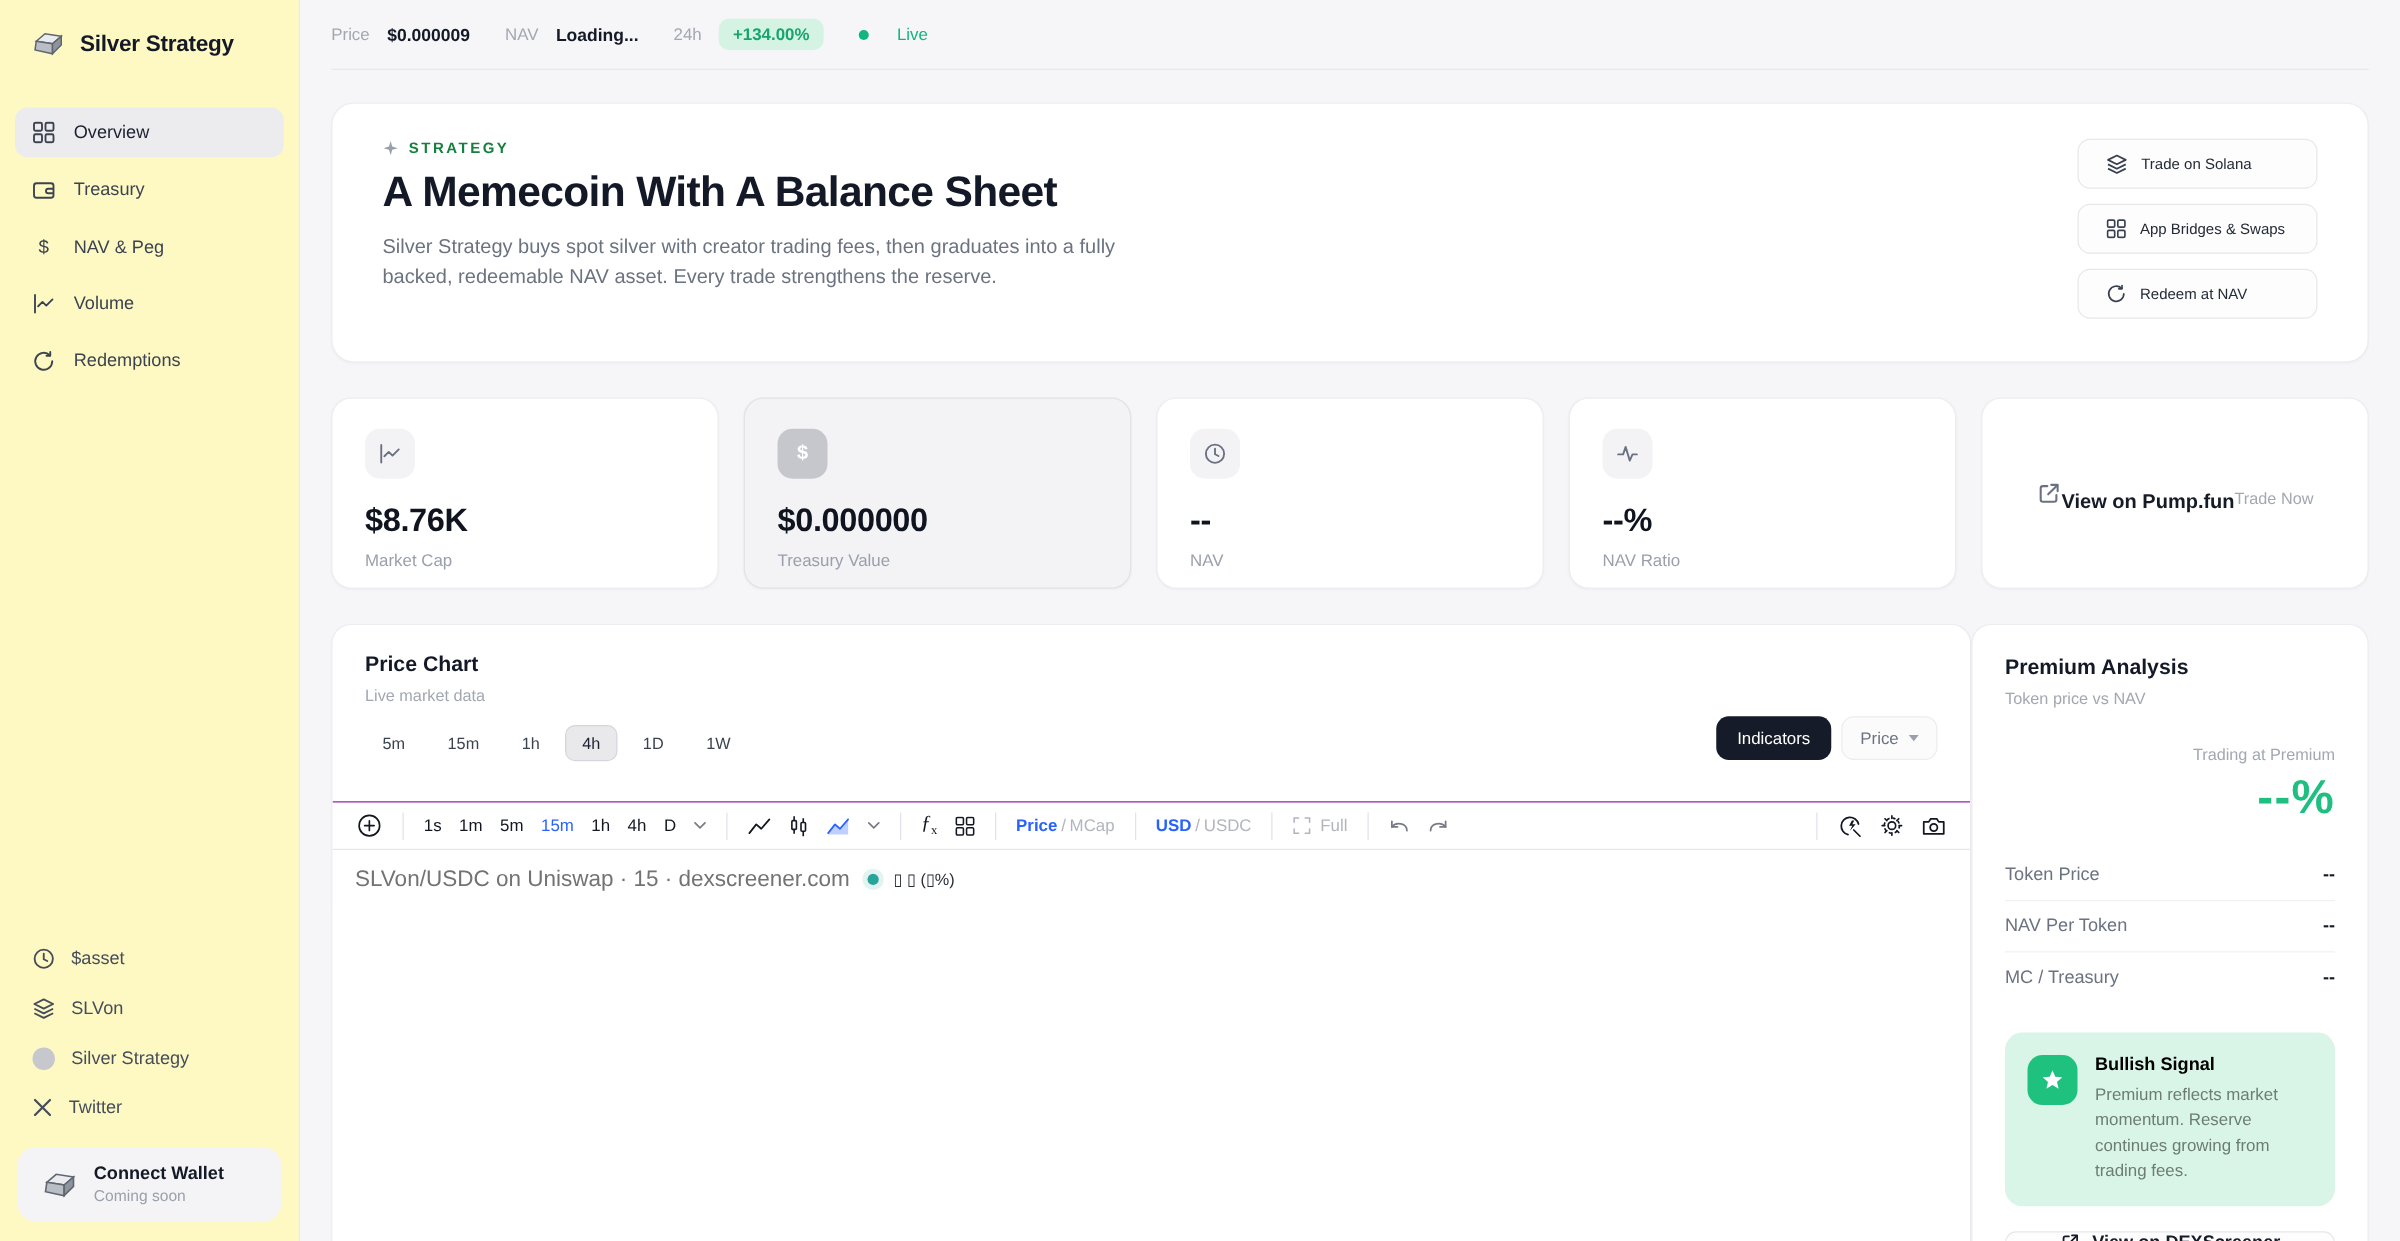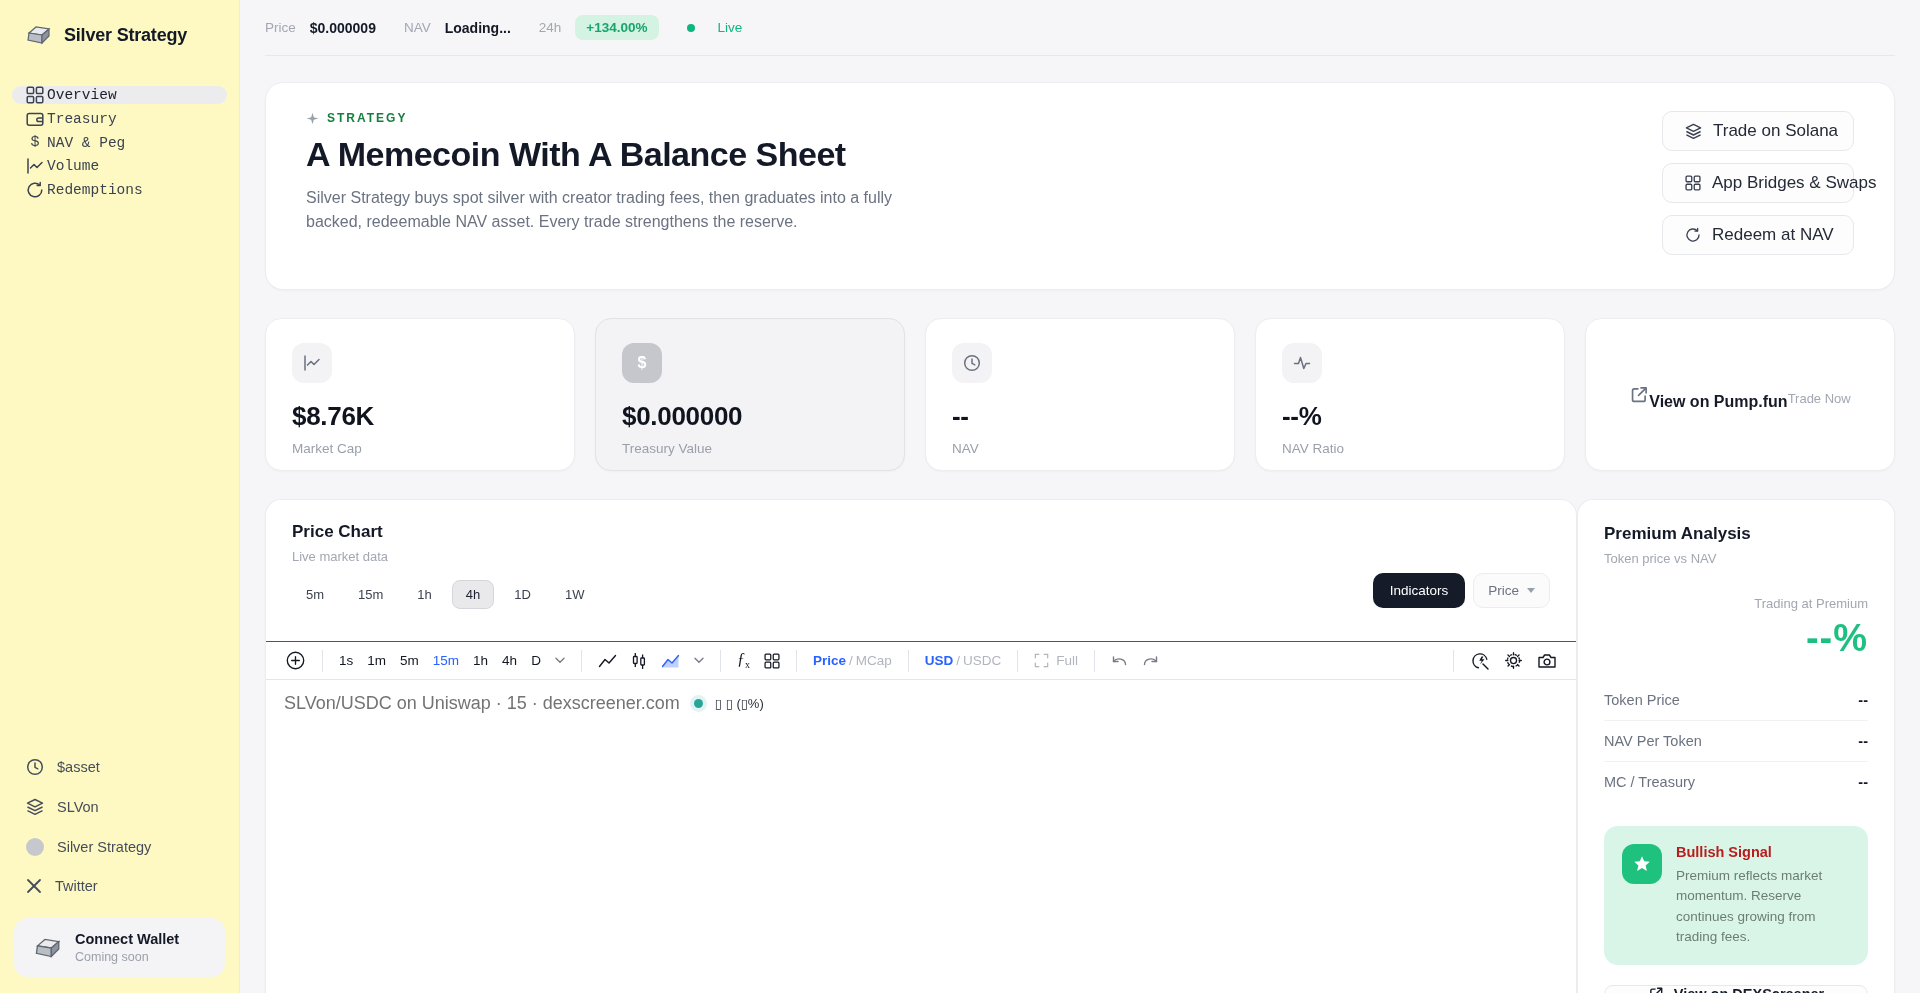--- a/index.html
+++ b/index.html
@@ -12,22 +12,22 @@
 
   
   .sidebar {
     width:240px; min-width:240px; background:#fef9c3; border-right:1px solid #e9e9ee;
     display:flex; flex-direction:column; height:100%;
   }
   .brand { display:flex; align-items:center; gap:12px; padding:24px 22px 10px; }
   .brand-name { font-size:18px; font-weight:bold; color:#141927; letter-spacing:-.2px; }
   .nav { margin-top:30px; padding:0 12px; display:flex; flex-direction:column; gap:6px; }
   .nav-item {
-    display:flex; align-items:center; gap:3px; padding:0 14px; border-radius:10px;
-    font-size:14.5px; color:#3c4350; font-weight:500; cursor:pointer;font-family:Liberation Mono, monospace;
+    display:flex; align-items:center; gap:15px; padding:11px 14px; border-radius:10px;
+    font-size:14.5px; color:#3c4350; font-weight:500; cursor:pointer;
   }
   .nav-item.active { background:#ececef; color:#1b2130; }
   .nav-item .ic { color:#3c4350; }
   .side-links { margin-top:auto; padding:0 12px; display:flex; flex-direction:column; gap:2px; }
   .side-link {
     display:flex; align-items:center; gap:13px; padding:10px 14px; border-radius:10px;
     font-size:14.5px; color:#464d5a; font-weight:500; cursor:pointer;
   }
   .dot-avatar { width:18px; height:18px; border-radius:50%; background:#c6c8ce; }
   .wallet-card {
@@ -59,21 +59,21 @@
   
   .hero { border-radius:18px; padding:28px 40px 34px; display:flex; justify-content:space-between; }
   .eyebrow { display:flex; align-items:center; gap:8px; color:#15803d; font-size:12px;
     font-weight:bold; letter-spacing:2px; }
   .hero-title { margin-top:10px; font-size:34px; font-weight:bold; color:#141927; letter-spacing:-.5px; }
   .hero-desc { margin-top:12px; font-size:16px; line-height:1.5; color:#6b7280; max-width:610px; }
   .hero-actions { display:flex; flex-direction:column; gap:12px; width:192px; }
   .hero-btn {
     display:flex; align-items:center; gap:11px; padding:10px 0 10px 22px; height:40px;
     background:#fdfdfe; border:1px solid #e7e8ec; border-radius:10px;
-    font-size:17px; font-weight:500; color:#242a36; cursor:pointer; white-space:nowrap;
+    font-size:12px; font-weight:500; color:#242a36; cursor:pointer; white-space:nowrap;
   }
   .hero-btn .ic { color:#394050; }
 
   
   .stats { display:flex; gap:20px; margin-top:28px; }
   .stat-card { flex:1; border-radius:16px; padding:24px 26px; height:153px; }
   .stat-chip { width:40px; height:40px; border-radius:12px; background:#f3f3f5;
     display:flex; align-items:center; justify-content:center; color:#6a7180; }
   .stat-card.emph { background:#f3f3f5; border-color:#e2e2e7; }
   .stat-card.emph .stat-chip { background:#c6c7cd; color:#fff; font-weight:bold; font-size:16px; }
@@ -134,21 +134,21 @@
   .prem-status-value { margin-top:6px; font-size:38px; font-weight:bold; color:#1fbf82; letter-spacing:1px; }
   .prem-rows { margin-top:20px; }
   .prem-row { display:flex; justify-content:space-between; align-items:center; padding:12px 0; }
   .prem-row + .prem-row { border-top:1px solid #f1f1f4; }
   .prem-row-label { font-size:14.5px; color:#6b7280; }
   .prem-row-value { font-size:14.5px; font-weight:bold; color:#141927; }
   .signal-card { margin-top:24px; background:#d9f5e8; border-radius:14px; padding:18px;
     display:flex; gap:14px; align-items:flex-start; }
   .signal-chip { width:40px; height:40px; min-width:40px; border-radius:12px; background:#1ec27e;
     display:flex; align-items:center; justify-content:center; }
-  .signal-title { font-size:14.5px; font-weight:bold; color:#b91c1c; }
+  .signal-title { font-size:14.5px; font-weight:bold; color:#000000; }
   .signal-desc { margin-top:6px; font-size:13.5px; line-height:1.5; color:#6d7d74; }
   .dex-btn { margin-top:20px; height:46px; background:#fdfdfe; border:1px solid #e7e8ec; border-radius:12px;
     display:flex; align-items:center; justify-content:center; gap:10px; font-size:14.5px; font-weight:bold;
     color:#161b28; cursor:pointer; }
 </style>
 </head>
 <body>
 
 <aside class="sidebar">
   <div class="brand">

